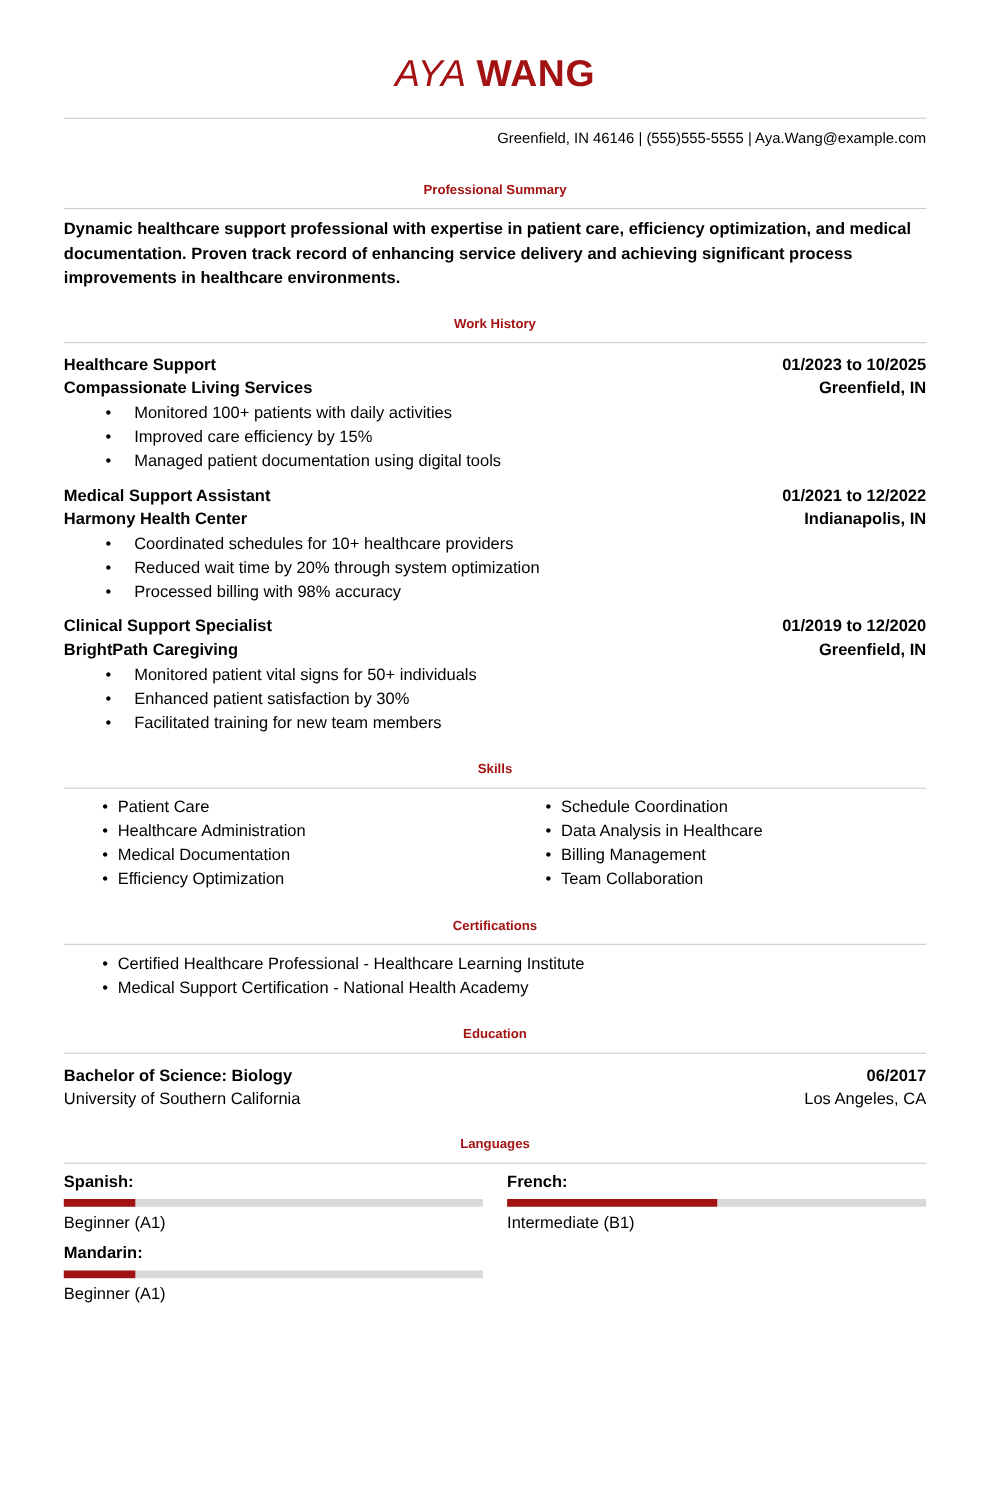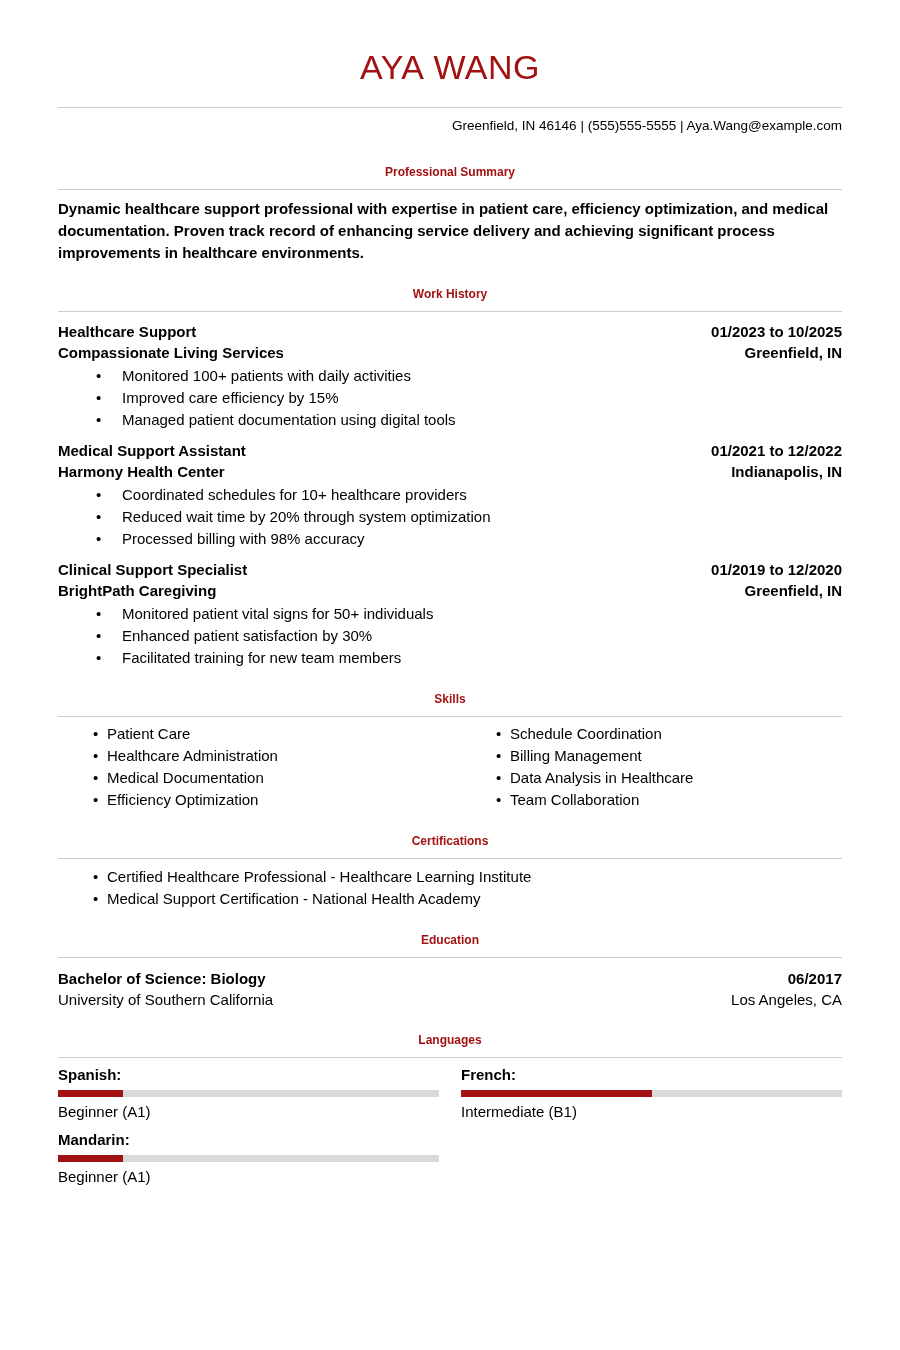--- a/index.html
+++ b/index.html
@@ -22,22 +22,22 @@
   .page { padding: 46px 58px 20px; }
 
   .name {
     text-align: center;
     font-size: 34px;
     line-height: 1;
     color: var(--accent);
     margin-top: 4px;
     letter-spacing: 0.5px;
   }
-  .name .first { font-weight: 400; margin-right: 9px; }
-  .name .last  { font-weight: 400; }
+  .name .first { font-weight: 400; margin-right: 9px; font-style: italic; }
+  .name .last  { font-weight: 700; }
 
   .rule { border: none; border-top: 1px solid var(--rule); margin: 0; height: 0; }
   .under-name { margin-top: 16px; }
 
   .contact { text-align: right; font-size: 13.5px; line-height: 16px; margin-top: 10px; }
 
   .sec-title {
     margin: 18px 0 0;
     text-align: center;
     color: var(--accent);
@@ -168,23 +168,23 @@
           <li>Medical Documentation</li>
 
           <li>Efficiency Optimization</li>
         </ul>
     </div>
     <div class="col">
       <ul class="dot-list">
 
           <li>Schedule Coordination</li>
 
+          <li>Data Analysis in Healthcare</li>
+
           <li>Billing Management</li>
-
-          <li>Data Analysis in Healthcare</li>
 
           <li>Team Collaboration</li>
         </ul>
     </div>
   </div>
 
   <h2 class="sec-title">Certifications</h2>
   <hr class="rule sec-rule">
 
   <ul class="dot-list cert-list">

